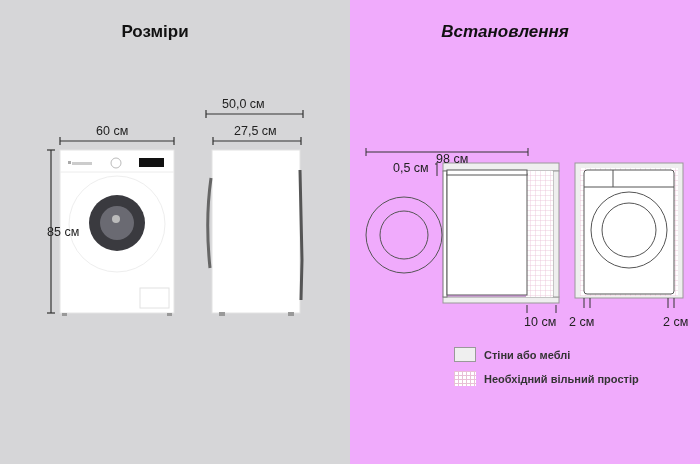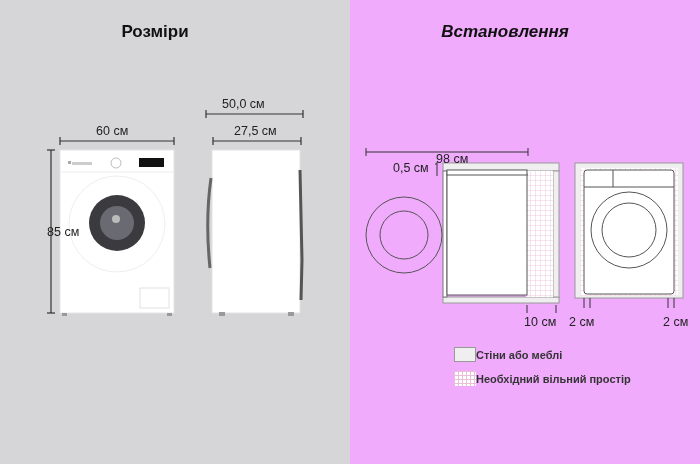--- a/index.html
+++ b/index.html
@@ -2,21 +2,21 @@
 <html><head>
 <meta charset="utf-8">
 <style>
   html,body{margin:0;padding:0;}
   body{width:700px;height:464px;position:relative;overflow:hidden;font-family:"Liberation Sans",sans-serif;background:#fff;}
   .left{position:absolute;left:0;top:0;width:350px;height:464px;background:#d6d6d8;}
   .right{position:absolute;left:350px;top:0;width:350px;height:464px;background:#f0abfc;font-style:italic;}
   .title{position:absolute;top:22px;font-size:17px;font-weight:bold;color:#111;text-align:center;width:310px;left:0;}
   .lbl{position:absolute;font-size:12.5px;color:#222;white-space:nowrap;}
   svg{position:absolute;left:0;top:0;}
-  .legend{position:absolute;left:454px;display:flex;align-items:center;font-size:11px;font-weight:bold;color:#333;}
+  .legend{position:absolute;left:454px;display:flex;align-items:center;gap:8px;font-size:11px;font-weight:bold;color:#333;}
   .sw{width:22px;height:15px;border:1px solid #999;background:#efefef;box-sizing:border-box;}
   .sw.grid{border:none;background-color:#fff;
     background-image:linear-gradient(#e8bfd6 1px,transparent 1px),linear-gradient(90deg,#e8bfd6 1px,transparent 1px);
     background-size:4px 4px;}
 </style>
 </head>
 <body>
 
 <div class="left">
   <div class="title">Розміри</div>

